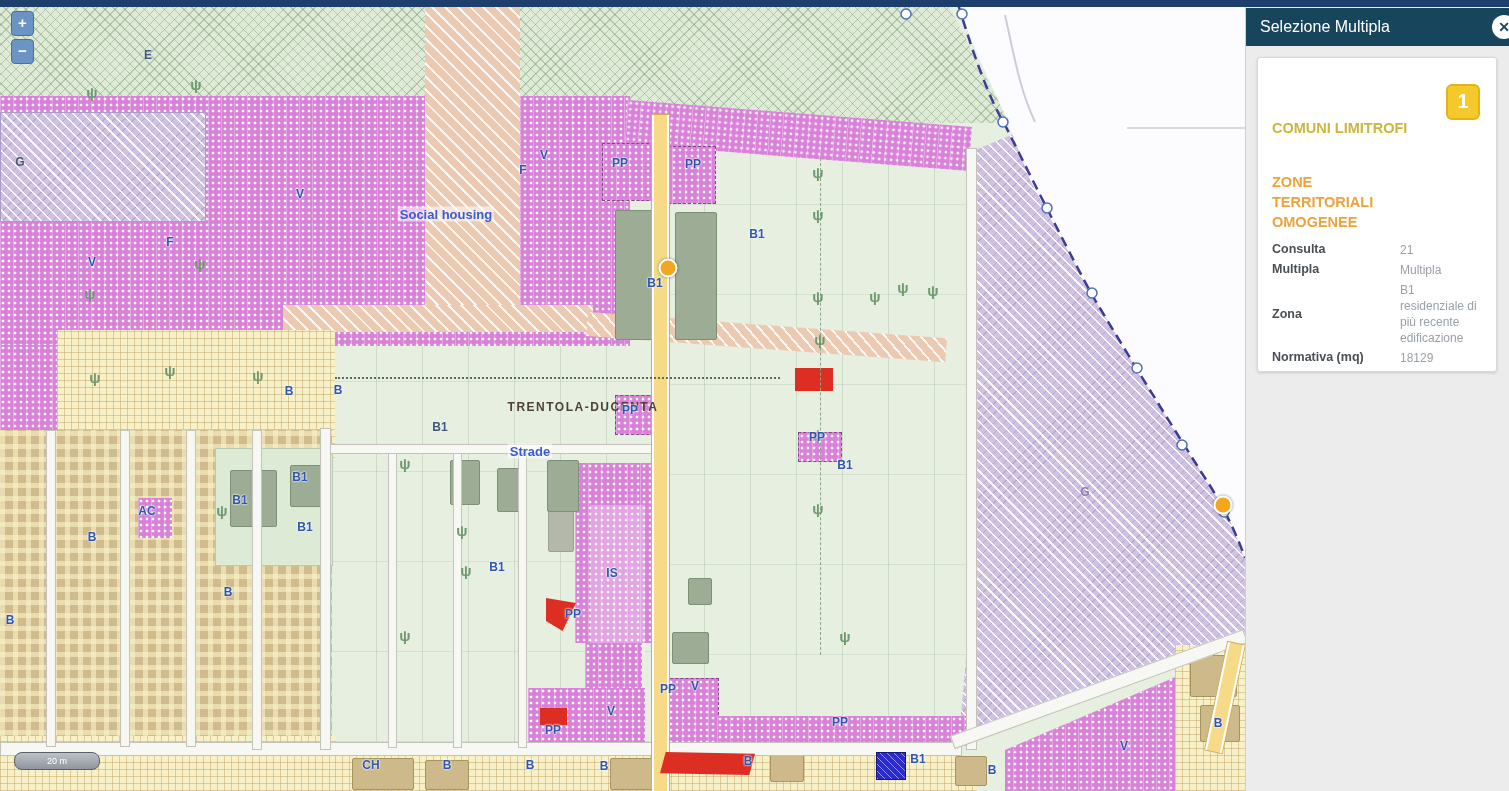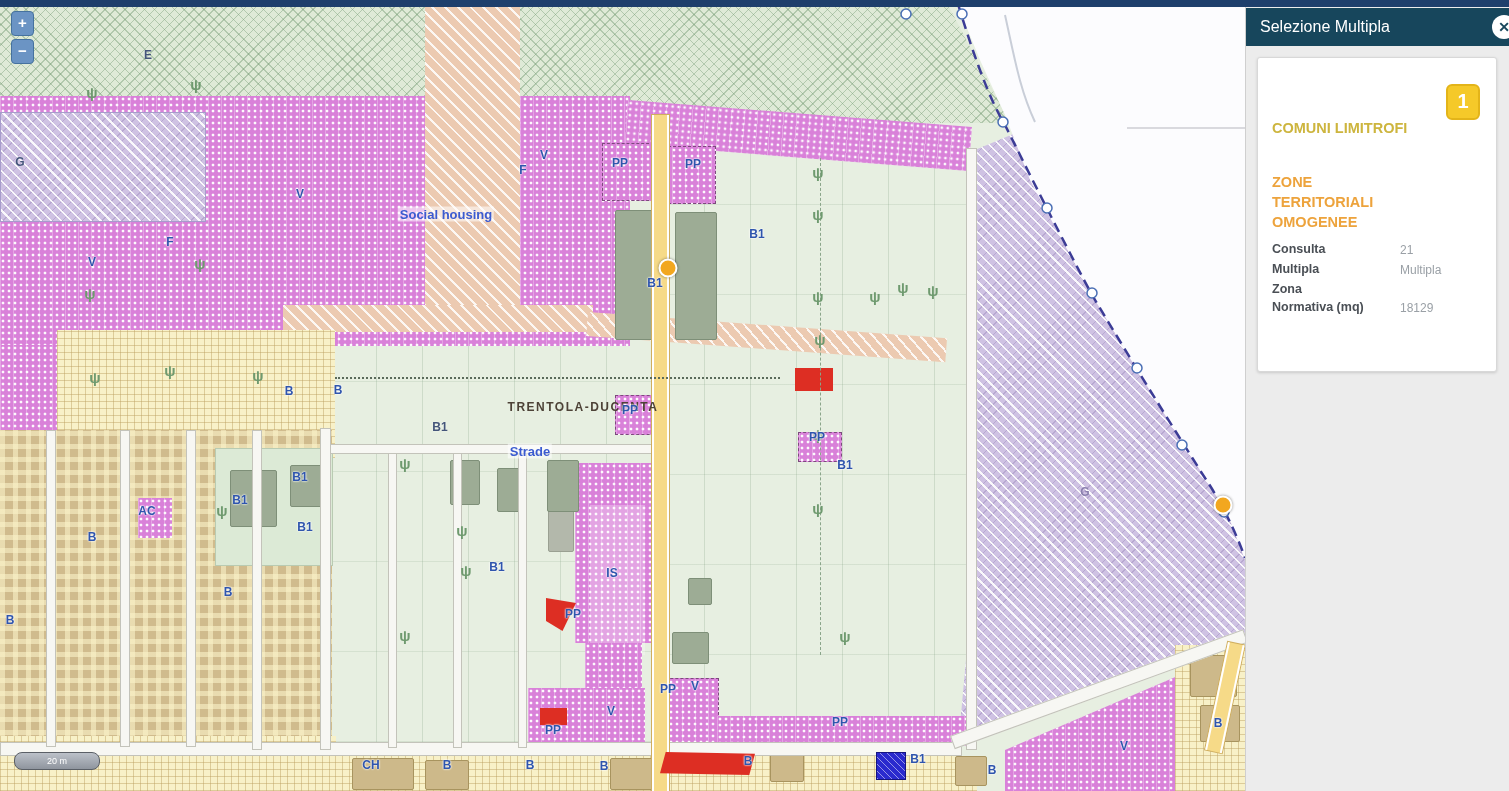--- a/index.html
+++ b/index.html
@@ -253,20 +253,21 @@
       <div class="frow">
         <div class="flabel">Consulta</div>
         <div class="fvalue">21</div>
       </div>
       <div class="frow">
         <div class="flabel">Multipla</div>
         <div class="fvalue">Multipla</div>
       </div>
       <div class="frow">
         <div class="flabel" style="align-self:center;">Zona</div>
+        <div class="fvalue">B1 residenziale di più recente edificazione</div>
       </div>
       <div class="frow">
         <div class="flabel">Normativa (mq)</div>
         <div class="fvalue">18129</div>
       </div>
     </div>
   </div>
 </div>
 
 </body></html>

